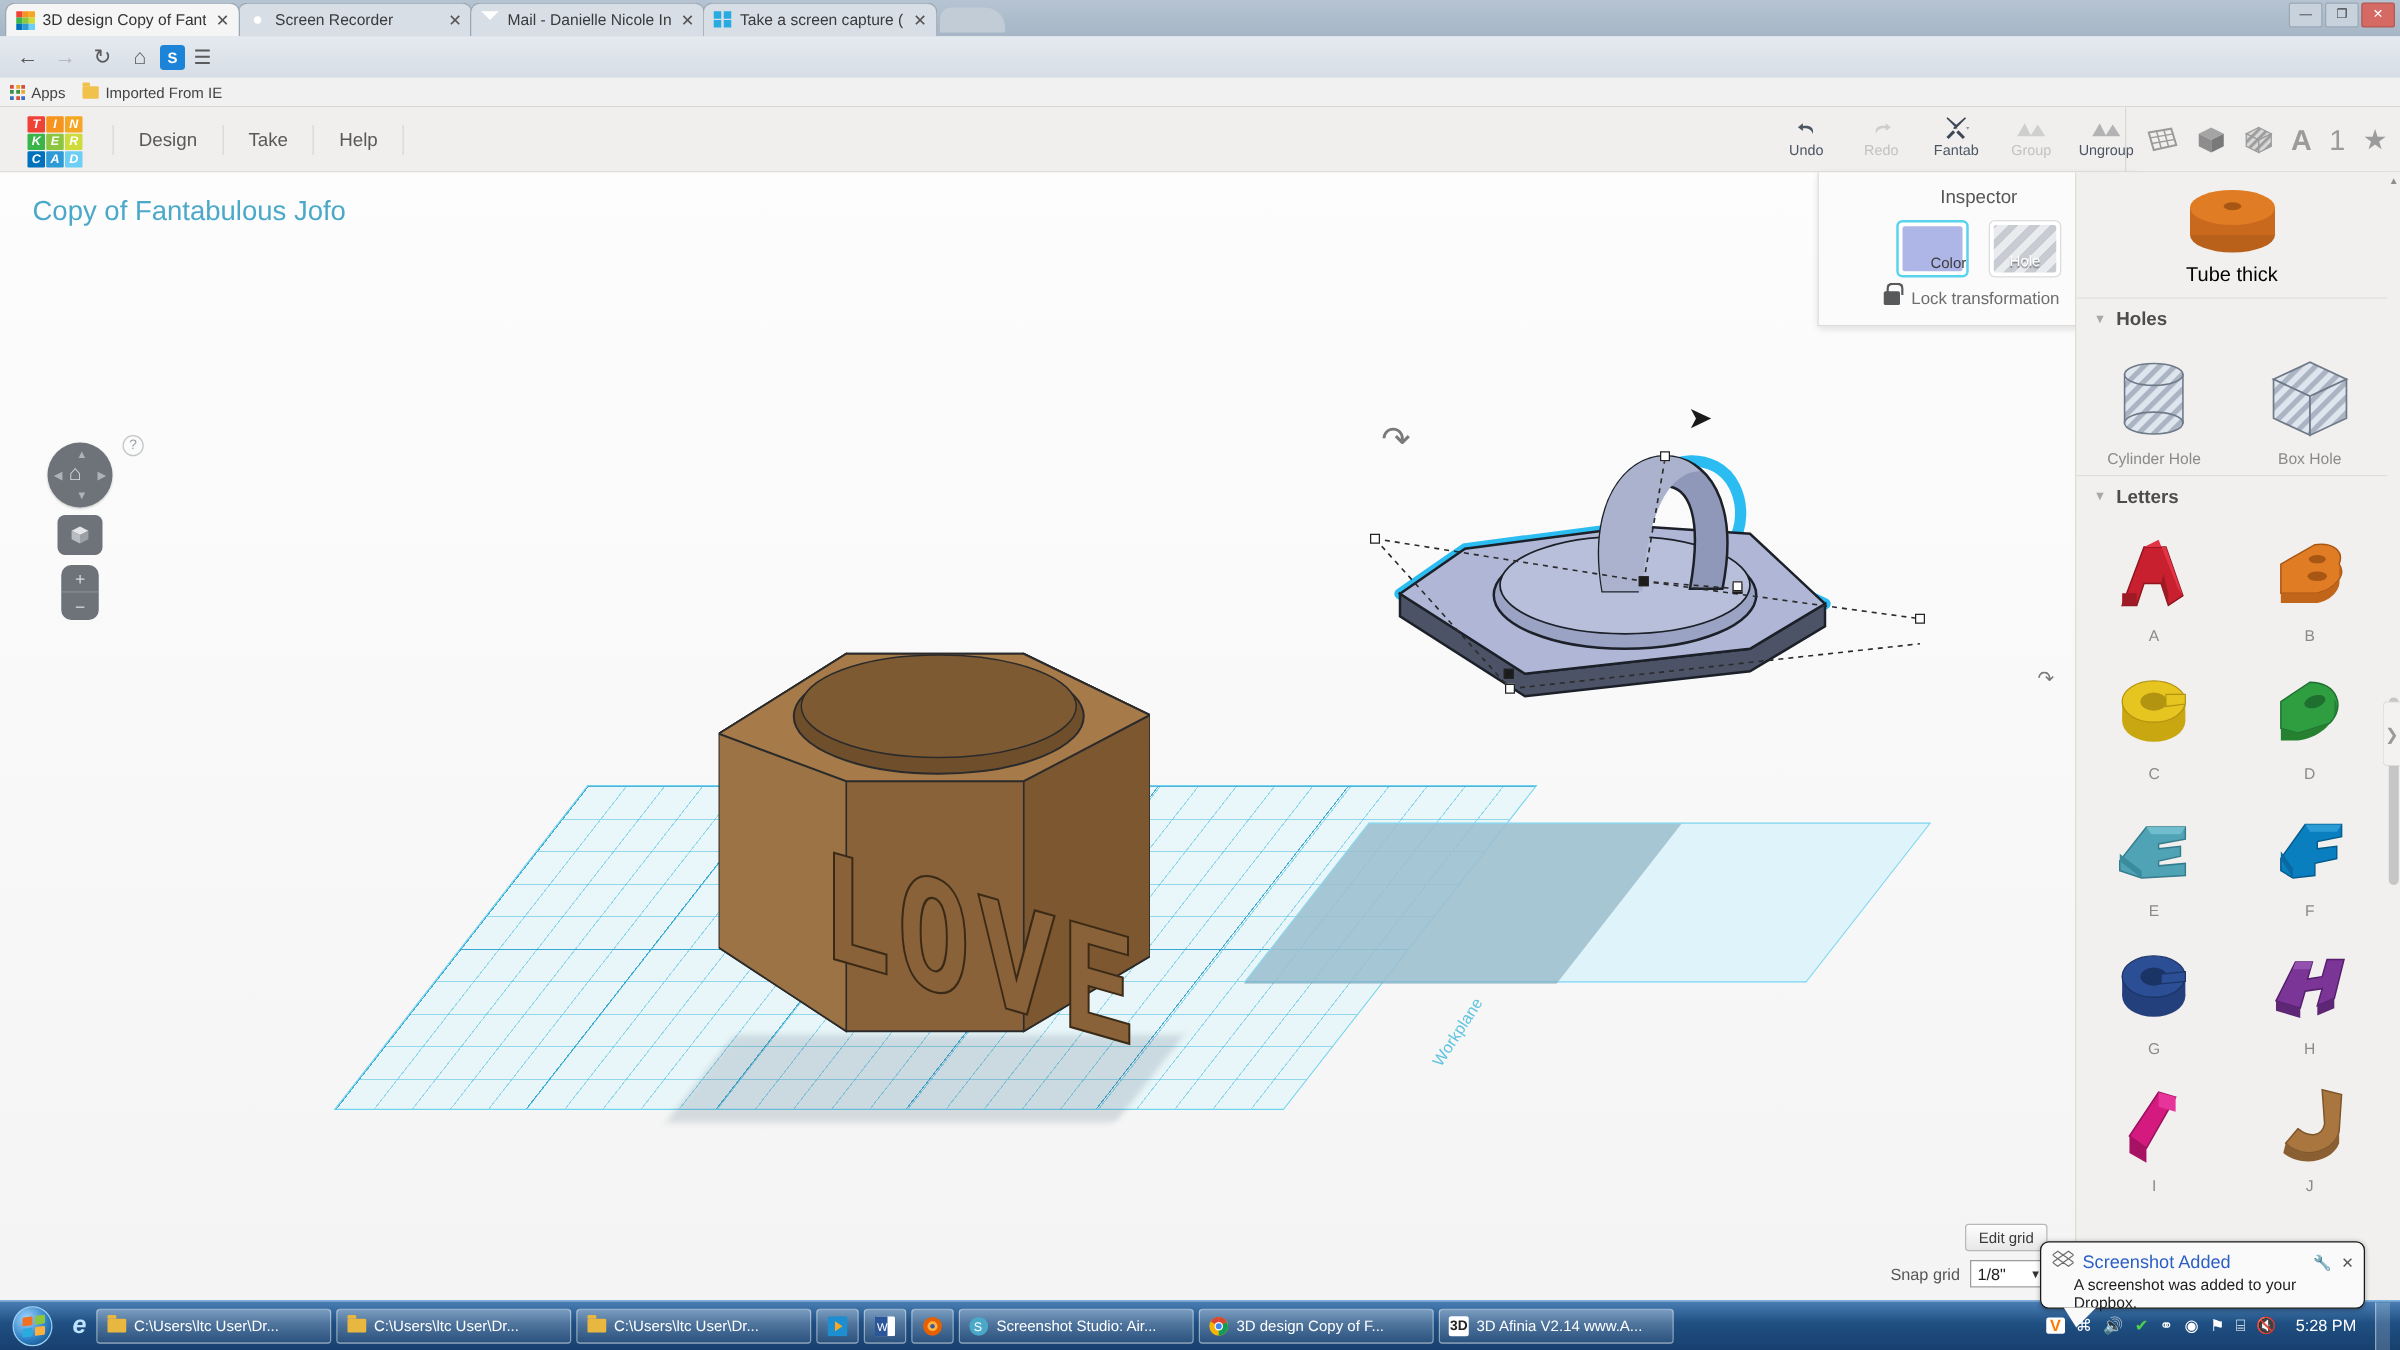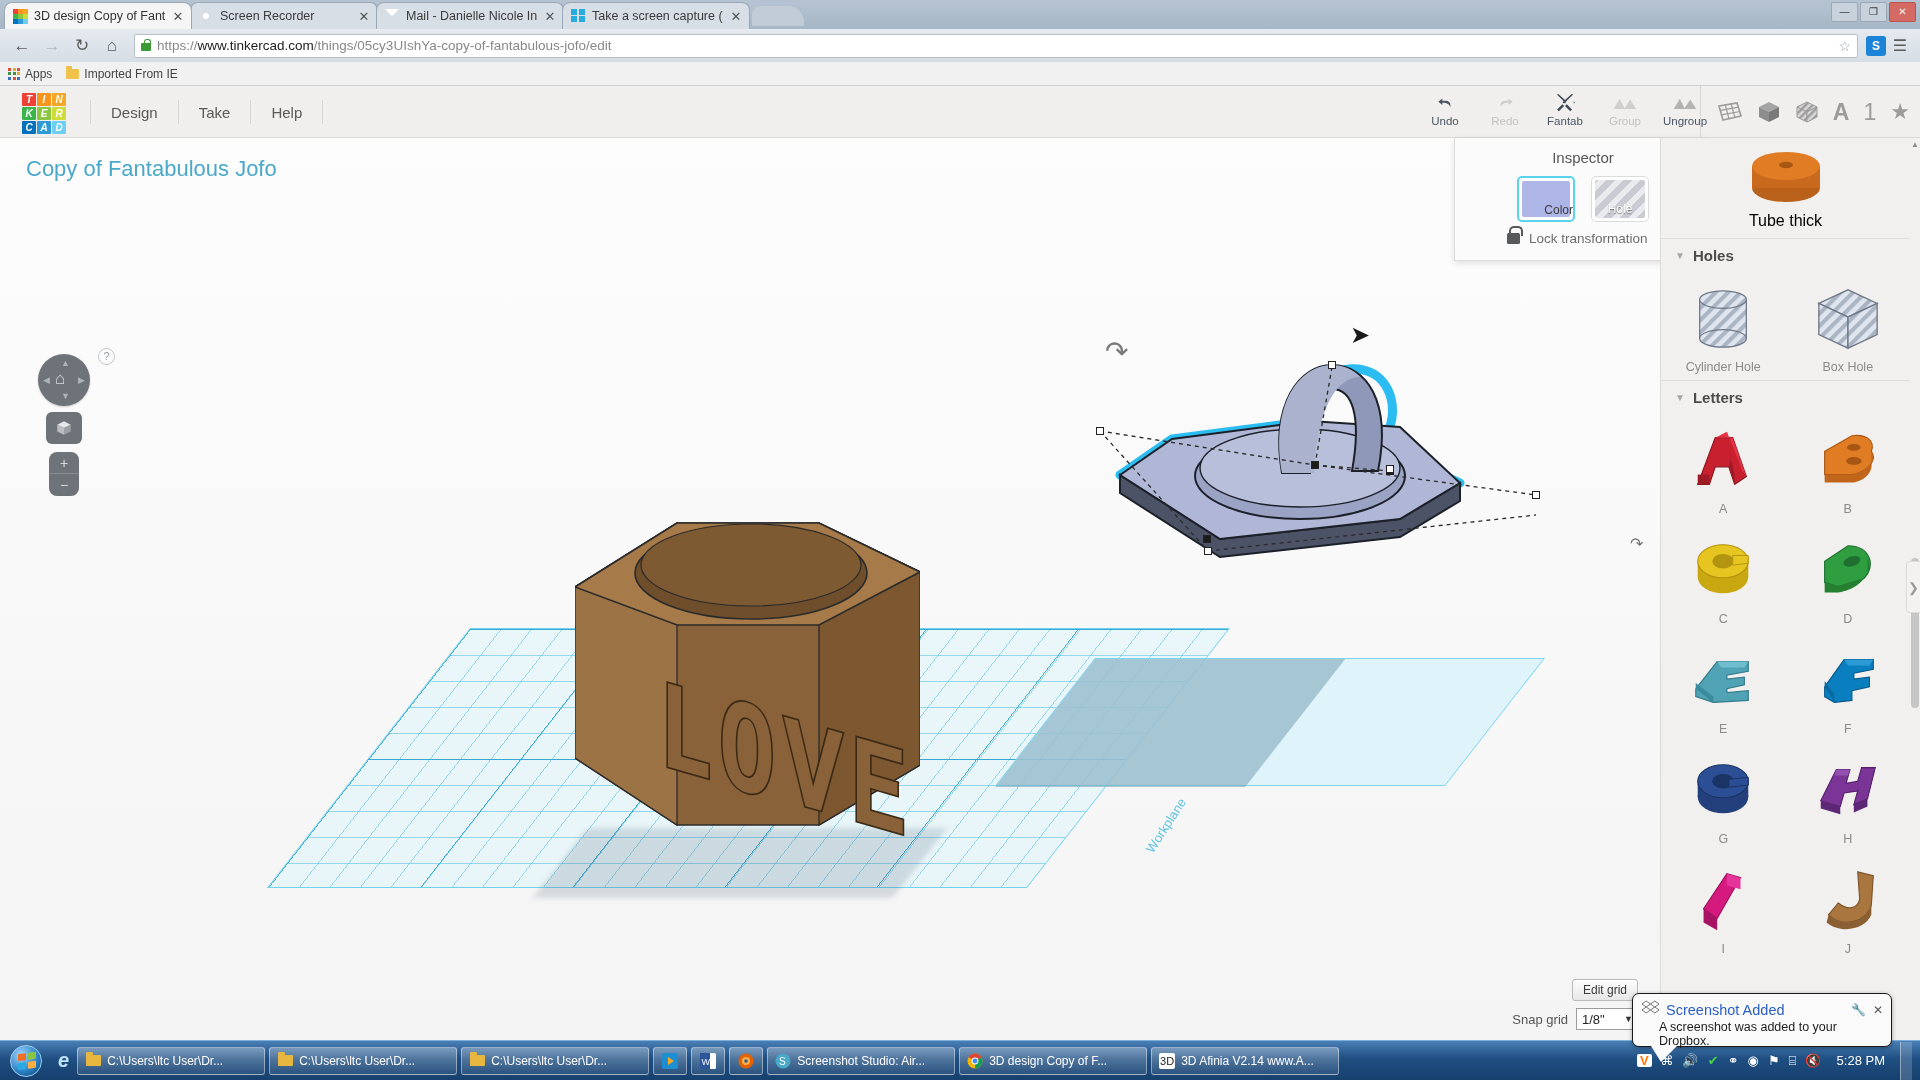--- a/index.html
+++ b/index.html
@@ -455,27 +455,20 @@
           </div>
       </div>
     </div>
 
     <div class="toolbar-row">
       <div class="nav-btn">←</div>
       <div class="nav-btn disabled">→</div>
       <div class="nav-btn">↻</div>
       <div class="nav-btn">⌂</div>
 
-      <div class="omnibox">
-        <span class="lock-ico"></span>
-        <span class="url-txt">
-          <span>https://</span><span class="dom">www.tinkercad.com</span><span>/things/05cy3UIshYa-copy-of-fantabulous-jofo/edit</span>
-        </span>
-        <span class="omni-star">☆</span>
-      </div>
 
       <div class="omni-ext">S</div>
       <div class="chrome-menu">☰</div>
     </div>
 
     <div class="bookmark-row">
       <div class="bm-item">
         <span class="apps-grid">
           <i style="background:#d94f3d"></i>
             <i style="background:#eaa832"></i>
@@ -1007,21 +1000,21 @@
           <path d="M8 0.5 A7.5 7.5 0 0 1 14.5 4.5 L8 8 Z" fill="#db4437"></path>
           <path d="M1.6 4.2 A7.5 7.5 0 0 1 8 0.5 L8 8 Z" fill="#db4437"></path>
           <path d="M8 8 L14.5 4.5 A7.5 7.5 0 0 1 8 15.5 Z" fill="#0f9d58"></path>
           <circle cx="8" cy="8" r="3.4" fill="#fff"></circle>
             <circle cx="8" cy="8" r="2.4" fill="#4285f4"></circle>
         </svg>
       </span>
       <span>3D design Copy of F...</span>
     </div>
     <div class="tb-item">
-      <span class="tb-ico" style="font-size:11px;font-weight:normal;color:#222;background:#fff;border-radius:2px;">3D</span>
+      <span class="tb-ico" style="font-size:11px;font-weight:bold;color:#222;background:#fff;border-radius:2px;">3D</span>
       <span>3D Afinia  V2.14  www.A...</span>
     </div>
 
     <div class="tray">
       <span class="tray-ico" style="color:#ff7b00;background:#fff;border-radius:2px;padding:0 3px;font-weight:bold;">V</span>
       <span class="tray-ico">⌘</span>
       <span class="tray-ico">🔊</span>
       <span class="tray-ico" style="color:#4ad14a;">✔</span>
       <span class="tray-ico">⚭</span>
       <span class="tray-ico">◉</span>

